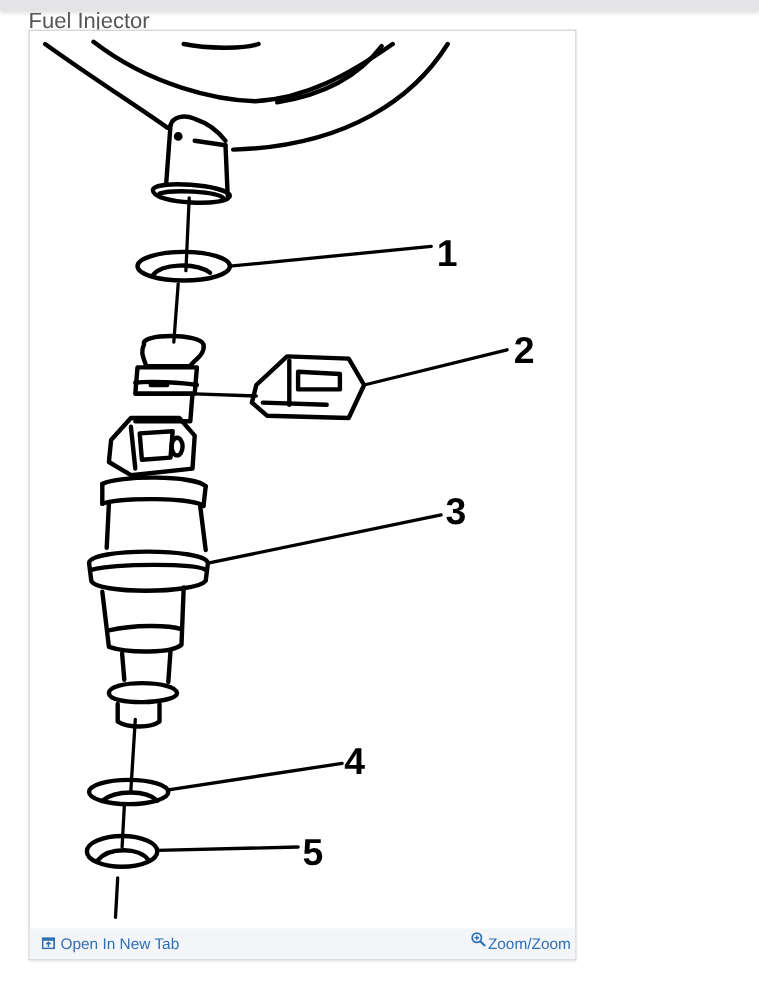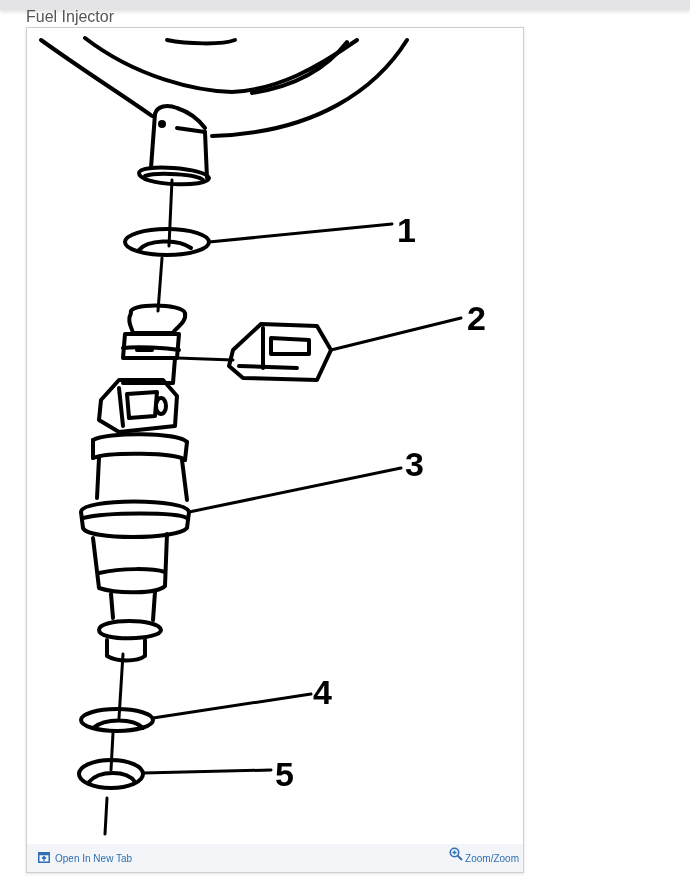--- a/index.html
+++ b/index.html
@@ -8,38 +8,38 @@
     font-family: "Liberation Sans", "DejaVu Sans", sans-serif;
     position: relative; overflow: hidden;
   }
   .top-bar {
     position: absolute; left: 0; top: 0; width: 690px; height: 10px;
     background: #e4e4e6;
     box-shadow: 0 2px 4px rgba(0,0,0,0.12);
   }
   .figure-title {
     position: absolute; left: 26px; top: 8px;
-    font-size: 16px; color: #555555;
+    font-size: 20px; color: #555555;
   }
   .figure-card {
     position: absolute; left: 26px; top: 27px; width: 496px; height: 844px;
     border: 1px solid #cfcfcf; background: #ffffff;
     box-shadow: 0 1px 3px rgba(0,0,0,0.12);
   }
   .diagram {
     position: absolute; left: 0; top: 0; width: 496px; height: 816px;
   }
   .card-footer {
     position: absolute; left: 0; bottom: 0; width: 496px; height: 28px;
     background: #f3f5f8;
     display: flex; align-items: center; justify-content: space-between;
   }
   .footer-link {
     display: flex; align-items: center; color: #2f6fb3;
-    font-size: 10px; cursor: pointer; text-decoration: none; text-align: right;
+    font-size: 14px; cursor: pointer; text-decoration: none; text-align: right;
   }
   .footer-link.left { margin-left: 11px; }
   .footer-link.right { margin-right: 4px; }
   .icon { display: inline-block; margin-right: 5px; }
 </style>
 </head>
 <body>
 
 <div class="top-bar"></div>
 

